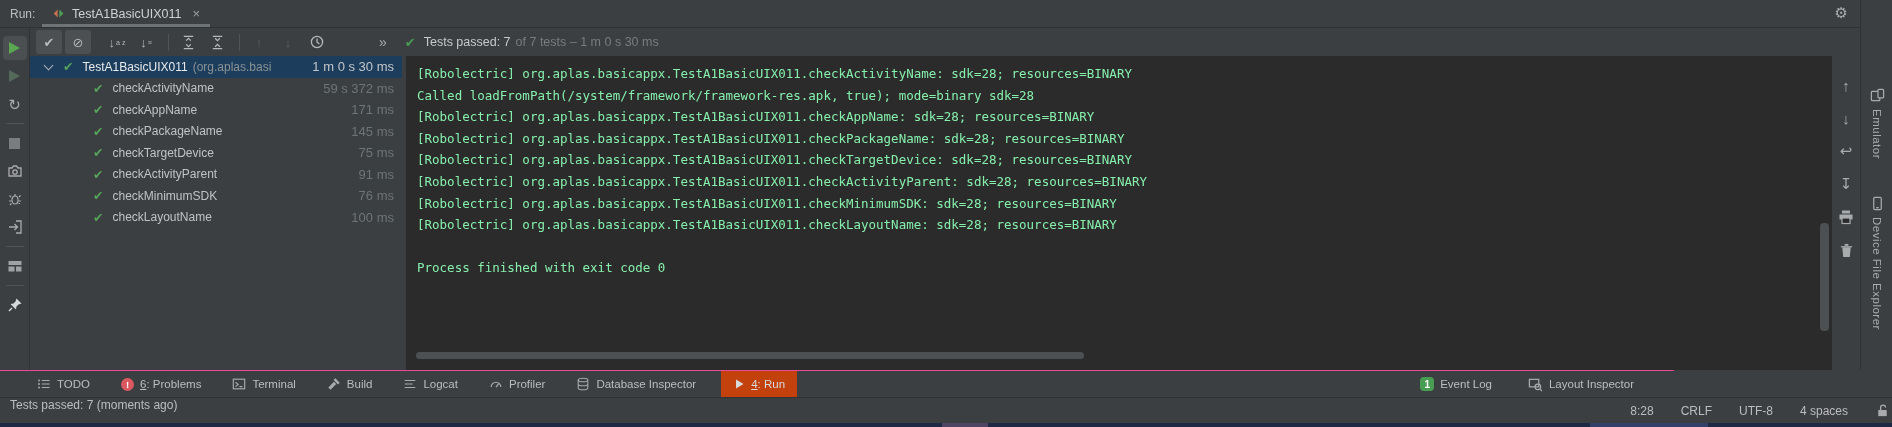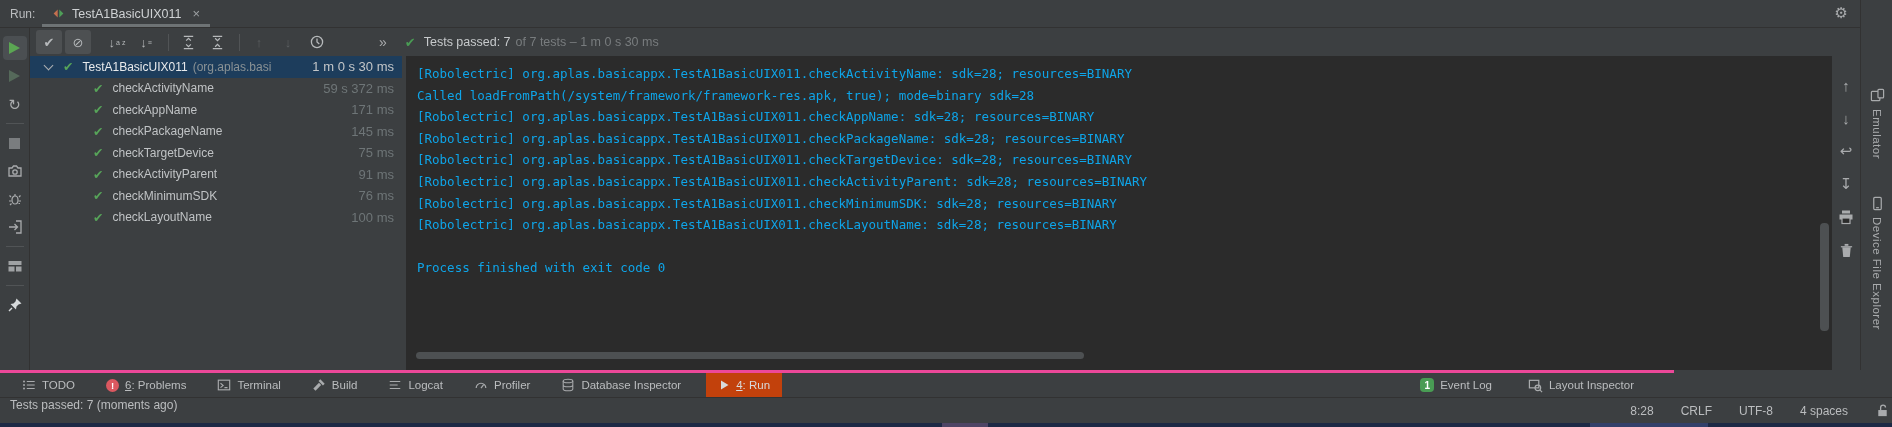--- a/index.html
+++ b/index.html
@@ -57,43 +57,43 @@
     transform:rotate(45deg); margin-left:15px; margin-top:-3px; }
   .tcheck { color:#57a559; font-size:12.5px; margin-left:11px; }
   .trow.child .tcheck { margin-left:63px; }
   .tname { color:#c0c3c5; margin-left:9px; white-space:nowrap; }
   .tpkg { color:#8a9295; margin-left:5px; white-space:nowrap; overflow:hidden; }
   .ttime { margin-left:auto; color:#6e7577; font-size:13px; white-space:nowrap; }
   .trow.selected .ttime { color:#c3c6c8; }
 
   
   #console { left:406px; top:56px; width:1426px; height:314px; background:#2b2b2b;
-    font-family:"DejaVu Sans Mono","Liberation Mono",monospace; font-size:12.5px; color:#0ea5e9;
+    font-family:"DejaVu Sans Mono","Liberation Mono",monospace; font-size:12.5px; color:#86efac;
     padding:7px 0 0 11px; }
   .console-line { height:21.6px; line-height:21.6px; white-space:pre; overflow:hidden; }
   #hscroll { left:416px; top:352px; width:668px; height:7px; background:#4d5052; border-radius:4px; }
   #vscroll { left:1820px; top:223px; width:9px; height:108px; background:#4d5052; border-radius:4px; }
 
   
   #con-tools { left:1832px; top:56px; width:28px; height:314px; display:flex; flex-direction:column;
     align-items:center; padding-top:18px; }
   .ct-btn { width:22px; height:22px; margin-bottom:11px; display:flex; align-items:center;
     justify-content:center; color:#a9abad; font-size:15px; cursor:pointer; }
 
   
   #right-stripe { left:1860px; top:0; width:32px; height:370px; background:#3c3f41;
     border-left:1px solid #323232; }
   .rs-btn { position:absolute; left:0; width:32px; display:flex; flex-direction:column;
     align-items:center; gap:6px; cursor:pointer; }
   .rs-label { writing-mode:vertical-rl; color:#a9abad; font-size:11.5px; letter-spacing:0.5px; }
 
   
   #bottom-bar { left:0; top:370px; width:1674px; height:27px; background:#3c3f41;
-    border-top:3px solid #ec4899; display:flex; align-items:stretch; font-size:11.5px;
-    color:#bbbdbf; padding-left:16px; }
+    border-top:1px solid #ec4899; display:flex; align-items:stretch; font-size:11.5px;
+    color:#bbbdbf; padding-left:31px; }
   .bb-item { display:flex; align-items:center; gap:6px; padding:0 6px; margin-right:19px;
     cursor:pointer; white-space:nowrap; }
   .bb-item.active { background:#c2410c; color:#d8dadc; margin-right:0; padding:0 12px; }
   .mn { text-decoration:underline; }
   .errdot { width:13px; height:13px; border-radius:50%; background:#db5860; color:#fff;
     font-size:9.5px; font-weight:bold; display:flex; align-items:center; justify-content:center; }
   .evbadge { width:14px; height:14px; border-radius:4px; background:#499c54; color:#fff;
     font-size:10px; font-weight:bold; display:flex; align-items:center; justify-content:center; }
   #bb-right { margin-left:auto; display:flex; align-items:center; padding-right:34px; }
   #bb-right .bb-item { margin-right:0; margin-left:24px; }

